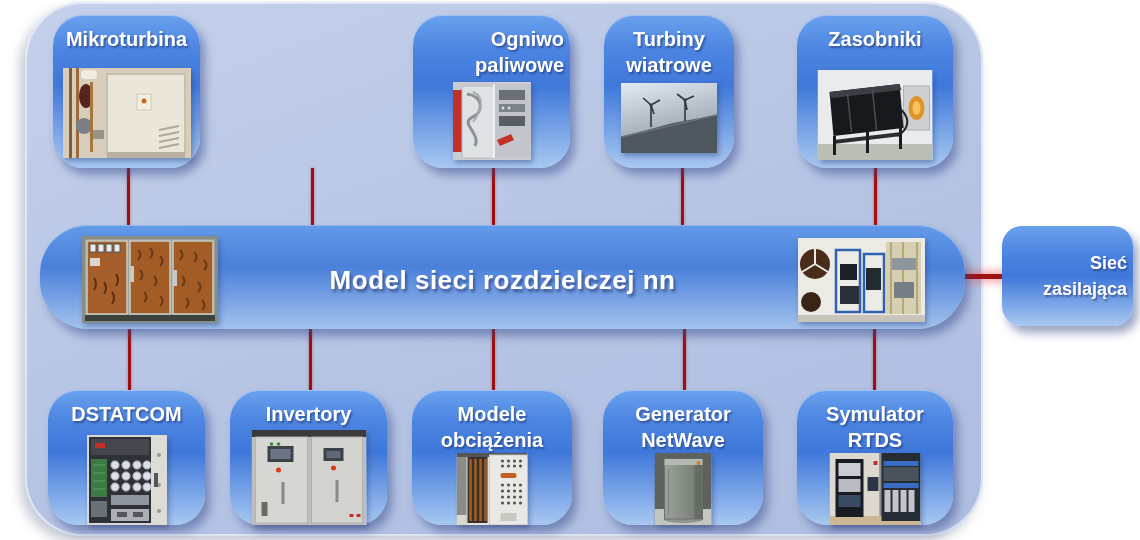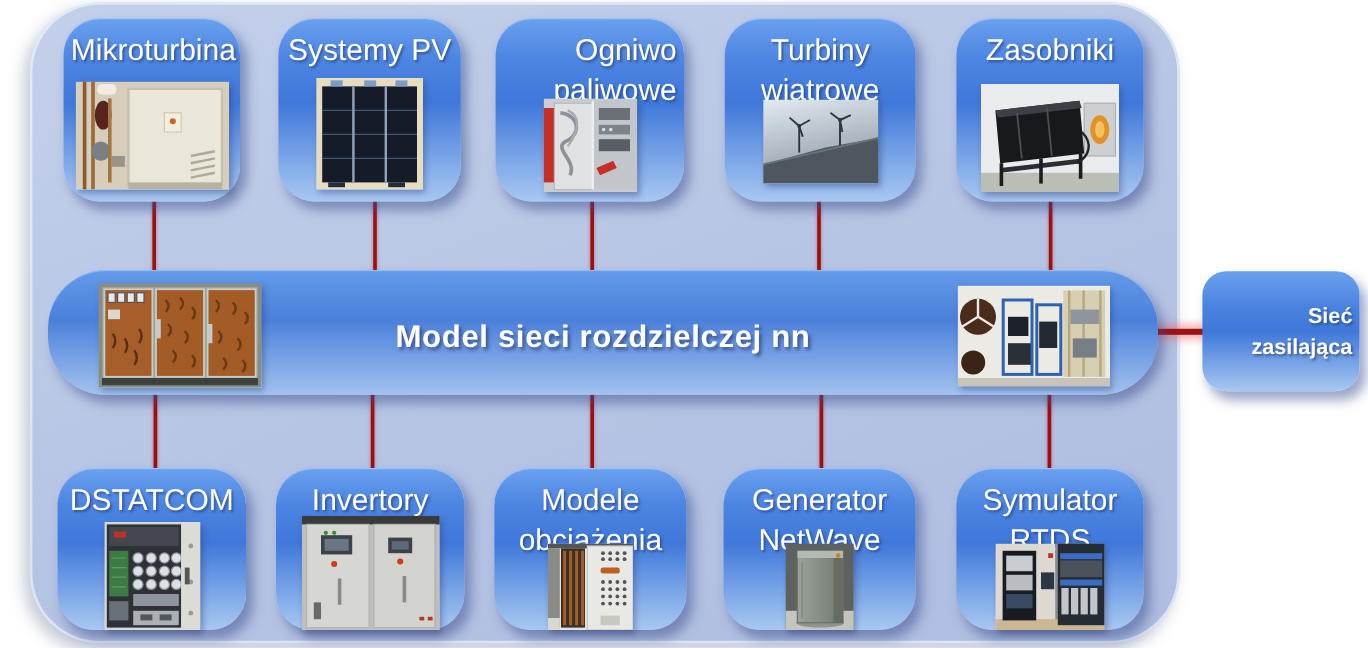--- a/index.html
+++ b/index.html
@@ -5,21 +5,21 @@
   html,body{margin:0;padding:0;background:#ffffff;}
   .stage{position:relative;width:1140px;height:540px;background:#fff;overflow:hidden;
          font-family:"Liberation Sans", sans-serif;}
   .container{position:absolute;left:25px;top:2px;width:958px;height:534px;border-radius:58px;
     background:linear-gradient(160deg,#c4d0ea 0%,#b6c4e4 55%,#aebde0 100%);
     box-shadow:-5px 6px 12px rgba(125,135,160,.45), inset 0 0 0 2px rgba(238,243,252,.7);}
   .node{position:absolute;border-radius:30px;
     background:linear-gradient(180deg,#6aa1ee 0%,#4d85e2 22%,#3f78da 46%,#a8c8f1 100%);
     box-shadow:5px 7px 10px rgba(55,75,140,.5), inset 0 1px 0 rgba(255,255,255,.35);
     text-align:center;}
-  .node .label{padding:11px 6px 0 6px;font-size:25px;font-weight:normal;color:#fff;line-height:1.3;
+  .node .label{padding:11px 6px 0 6px;font-size:20px;font-weight:bold;color:#fff;line-height:1.3;
     text-shadow:1.5px 2px 2px rgba(25,35,85,.5);}
   .photo{position:absolute;left:50%;transform:translateX(-50%);box-shadow:2px 3px 5px rgba(40,55,110,.4);}
   .photo svg{display:block;width:100%;height:100%;}
   .bar{position:absolute;left:40px;top:225px;width:925px;height:104px;border-radius:48px;
     background:linear-gradient(180deg,#639ae8 0%,#4b80da 40%,#a2c2ee 100%);
     box-shadow:5px 7px 10px rgba(55,75,140,.5), inset 0 1px 0 rgba(255,255,255,.3);
     display:flex;align-items:center;justify-content:center;text-align:center;}
   .bar .bar-title{font-size:26px;font-weight:bold;color:#fff;letter-spacing:.5px;padding-top:6px;
     text-shadow:2px 2.5px 3px rgba(25,35,85,.55);}
   .bar-photo{position:absolute;box-shadow:2px 3px 5px rgba(40,55,110,.4);}
@@ -72,43 +72,20 @@
           <line x1="96" y1="62" x2="116" y2="58"></line>
             <line x1="96" y1="68" x2="116" y2="64"></line>
           <line x1="96" y1="74" x2="116" y2="70"></line>
             <line x1="96" y1="80" x2="116" y2="76"></line>
         </g>
         <rect x="44" y="84" width="78" height="6" fill="#b8b0a0"></rect>
       </svg>
     </div>
   </div>
 
-  <div class="node" style="left:232px;top:15px;width:152px;height:153px;">
-    <div class="label">Systemy PV</div>
-    <div class="photo" style="width:89px;height:93px;bottom:10px;">
-      <svg viewBox="0 0 89 93" preserveAspectRatio="none">
-        <rect width="89" height="93" fill="#e6dcc0"></rect>
-        <rect x="5" y="7" width="79" height="80" fill="#141c2a"></rect>
-        <g stroke="#45586d" stroke-width="1">
-          <line x1="5" y1="27" x2="84" y2="27"></line>
-            <line x1="5" y1="47" x2="84" y2="47"></line>
-            <line x1="5" y1="67" x2="84" y2="67"></line>
-        </g>
-        <g stroke="#90a4b9" stroke-width="2">
-          <line x1="31" y1="7" x2="31" y2="87"></line>
-            <line x1="58" y1="7" x2="58" y2="87"></line>
-        </g>
-        <rect x="12" y="2" width="10" height="5" fill="#7a9cc8"></rect>
-        <rect x="40" y="2" width="10" height="5" fill="#7a9cc8"></rect>
-        <rect x="66" y="2" width="10" height="5" fill="#7a9cc8"></rect>
-        <rect x="10" y="87" width="14" height="4" fill="#222c3a"></rect>
-        <rect x="60" y="87" width="14" height="4" fill="#222c3a"></rect>
-      </svg>
-    </div>
-  </div>
 
   <div class="node" style="left:413px;top:15px;width:157px;height:153px;text-align:right;">
     <div class="label">Ogniwo paliwowe</div>
     <div class="photo" style="width:78px;height:78px;bottom:8px;">
       <svg viewBox="0 0 78 78" preserveAspectRatio="none">
         <rect width="78" height="78" fill="#c9ccd1"></rect>
         <rect x="0" y="8" width="9" height="62" fill="#c23028"></rect>
         <rect x="9" y="4" width="32" height="72" fill="#dfe1e3" stroke="#b8babe"></rect>
         <path d="M14,12 C30,14 32,30 18,36 C8,42 28,52 22,64" fill="none" stroke="#8c9198" stroke-width="3"></path>
         <path d="M20,10 C34,16 26,32 20,40" fill="none" stroke="#a6abb1" stroke-width="2"></path>
@@ -117,21 +94,21 @@
         <rect x="46" y="22" width="26" height="8" fill="#7c828a"></rect>
         <circle cx="50" cy="26" r="1.5" fill="#d8dce2"></circle>
           <circle cx="56" cy="26" r="1.5" fill="#d8dce2"></circle>
         <rect x="46" y="34" width="26" height="10" fill="#585e66"></rect>
         <polygon points="44,58 58,52 61,58 47,64" fill="#c23028"></polygon>
         <line x1="41" y1="2" x2="41" y2="76" stroke="#eceef0" stroke-width="2"></line>
       </svg>
     </div>
   </div>
 
-  <div class="node" style="left:604px;top:15px;width:159px;height:153px;text-align:center;">
+  <div class="node" style="left:604px;top:15px;width:130px;height:153px;text-align:center;">
     <div class="label">Turbiny wiatrowe</div>
     <div class="photo" style="width:96px;height:70px;bottom:15px;">
       <svg viewBox="0 0 96 70" preserveAspectRatio="none">
         <defs>
           <linearGradient id="sky" x1="0" y1="0" x2="0.3" y2="1">
             <stop offset="0" stop-color="#e2eaf1"></stop>
               <stop offset="1" stop-color="#8e9aa6"></stop>
           </linearGradient>
         </defs>
         <rect width="96" height="70" fill="url(#sky)"></rect>

